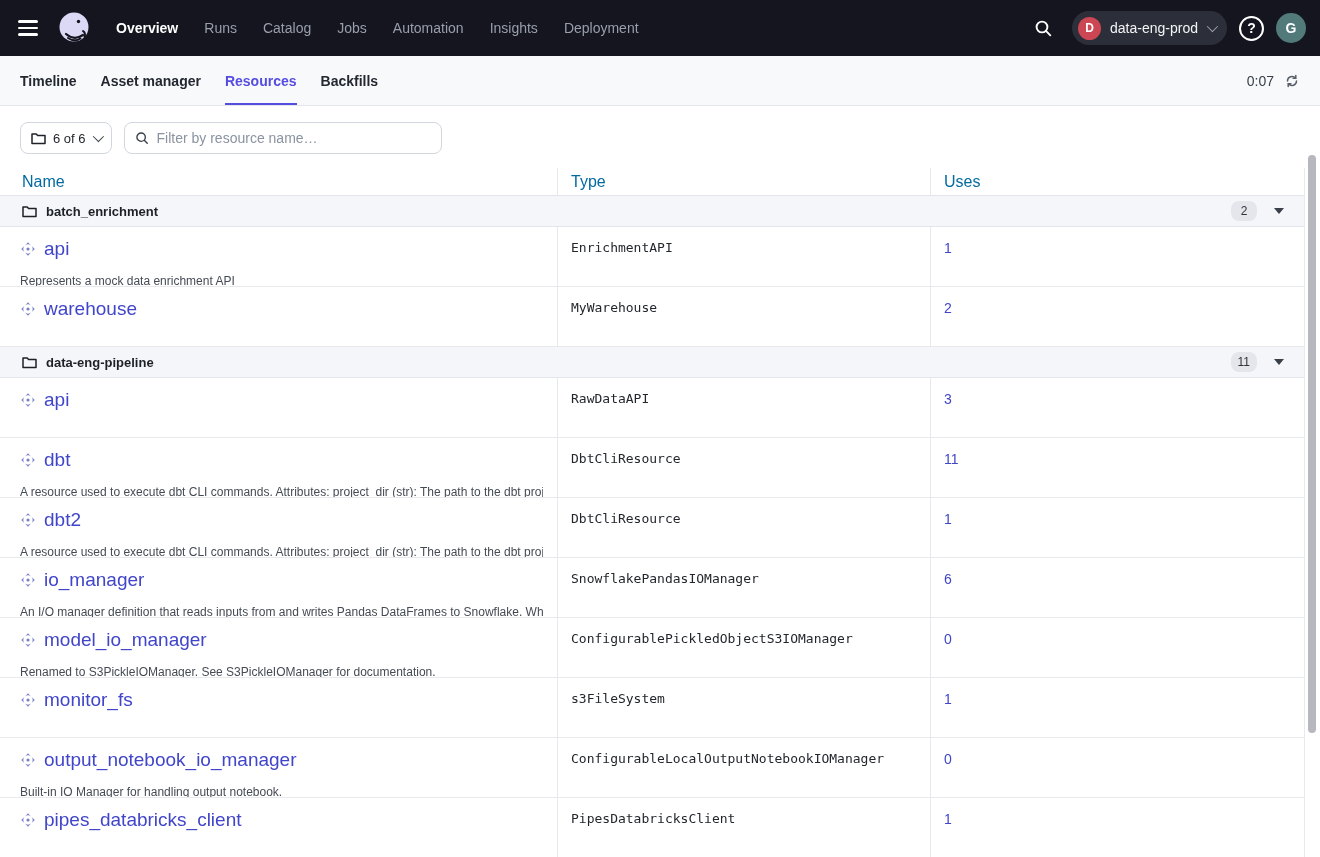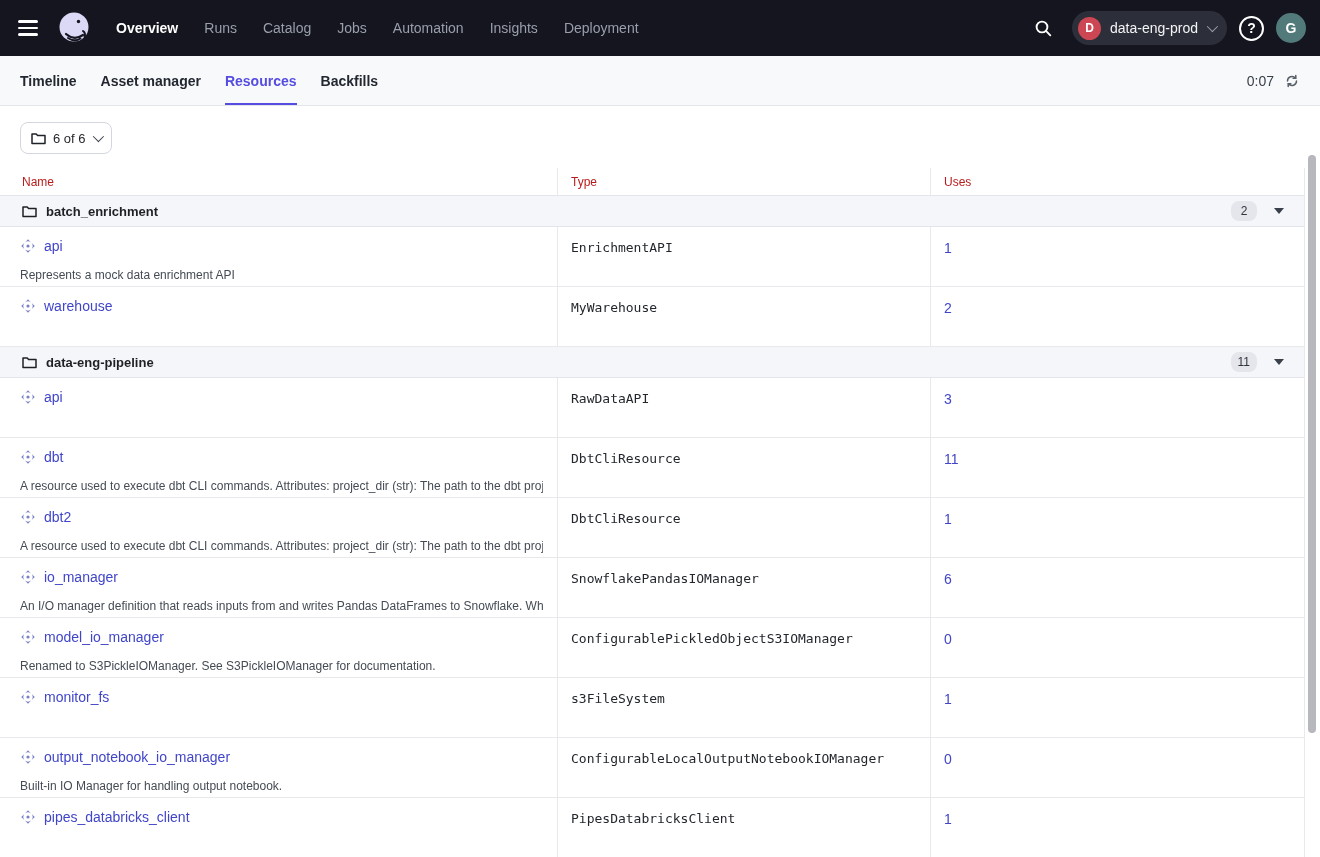--- a/index.html
+++ b/index.html
@@ -34,35 +34,35 @@
   .filterbar { display:flex; align-items:center; gap:12px; padding:16px 20px 14px 20px; background:#fff; }
   .count-btn { height:32px; display:flex; align-items:center; gap:7px; border:1px solid #d2d6de; border-radius:8px; background:#fff; padding:8px 10px; font-size:13px; color:#1f2228; font-weight:500; cursor:pointer; }
   .chev { width:8px; height:8px; border-right:1.6px solid #394049; border-bottom:1.6px solid #394049; transform:rotate(45deg) translateY(-2px); }
   .search-box { width:318px; height:32px; border:1px solid #d2d6de; border-radius:8px; display:flex; align-items:center; gap:8px; padding:0 10px; }
   .search-box input { border:none; outline:none; flex:1; font-size:14px; color:#1f2228; font-family:"Liberation Sans", sans-serif; }
   .search-box input::placeholder { color:#8a93a1; }
 
   
   .table { width:1305px; border-right:1px solid #e7e9ed; }
   .thead { display:grid; grid-template-columns:557px 373px 375px; height:28px; border-bottom:1px solid #e3e5ea; }
-  .th { font-size:12px; color:#b91c1c; display:flex; align-items:center; }
+  .th { font-size:16px; color:#0369a1; display:flex; align-items:center; }
   .th.name { padding-left:22px; }
   .th.typ, .th.uses { padding-left:13px; border-left:1px solid #e7e9ed; }
 
   .group-row { height:31px; background:#f5f6f9; border-bottom:1px solid #e3e5ea; display:flex; align-items:center; padding:0 20px 0 22px; gap:9px; cursor:pointer; }
   .group-name { font-size:13px; font-weight:700; color:#1d2125; }
   .group-spacer { flex:1; }
   .count-badge { min-width:26px; height:20px; background:#e4e6ec; border-radius:8px; font-size:12px; color:#30353c; display:flex; align-items:center; justify-content:center; padding:0 7px; }
   .caret { margin-left:8px; width:0; height:0; border-left:5px solid transparent; border-right:5px solid transparent; border-top:6px solid #394049; cursor:pointer; }
 
   .res-row { display:grid; grid-template-columns:557px 373px 375px; height:60px; border-bottom:1px solid #e7e9ed; }
   .cell { overflow:hidden; }
   .name-cell { padding:11px 14px 0 20px; }
   .name-line { display:flex; align-items:center; gap:8px; }
-  .res-link { font-size:14px; font-weight:500; color:#4045c9; text-decoration:none; cursor:pointer; }
+  .res-link { font-size:19px; font-weight:500; color:#4045c9; text-decoration:none; cursor:pointer; }
   .res-desc { margin-top:14px; font-size:12px; color:#454b54; white-space:nowrap; overflow:hidden; }
   .type-cell { padding:13px 10px 0 13px; border-left:1px solid #e7e9ed;
     font-family:"DejaVu Sans Mono", monospace; font-size:13px; color:#23272d; }
   .uses-cell { padding:12px 10px 0 13px; border-left:1px solid #e7e9ed; }
   .uses-cell a { font-size:14px; color:#4045c9; text-decoration:none; cursor:pointer; }
 
   
   .scrollbar-thumb { position:fixed; right:4px; top:155px; width:8px; height:578px; border-radius:4px; background:#b6b8bd; }
 
   svg { display:block; }
@@ -132,20 +132,27 @@
 </div>
 
 <div class="filterbar">
   <button class="count-btn">
     <svg width="15" height="13" viewBox="0 0 15 13" fill="none" stroke="#1f2228" stroke-width="1.5">
         <path d="M1 2h4.2l1.4 1.6H14v8H1z" stroke-linejoin="round"></path>
       </svg>
     <span>6 of 6</span>
     <span class="chev"></span>
   </button>
+  <div class="search-box">
+    <svg width="14" height="14" viewBox="0 0 16 16">
+        <circle cx="7" cy="7" r="4.8" stroke="#3b4149" stroke-width="1.6" fill="none"></circle>
+        <line x1="10.6" y1="10.6" x2="14" y2="14" stroke="#3b4149" stroke-width="1.6" stroke-linecap="round"></line>
+      </svg>
+    <input type="text" value="" placeholder="Filter by resource name…" style="">
+  </div>
 </div>
 
 <div class="table">
   <div class="thead">
     <div class="th name">Name</div>
     <div class="th typ">Type</div>
     <div class="th uses">Uses</div>
   </div>
   <div>
       <div class="group-row">

